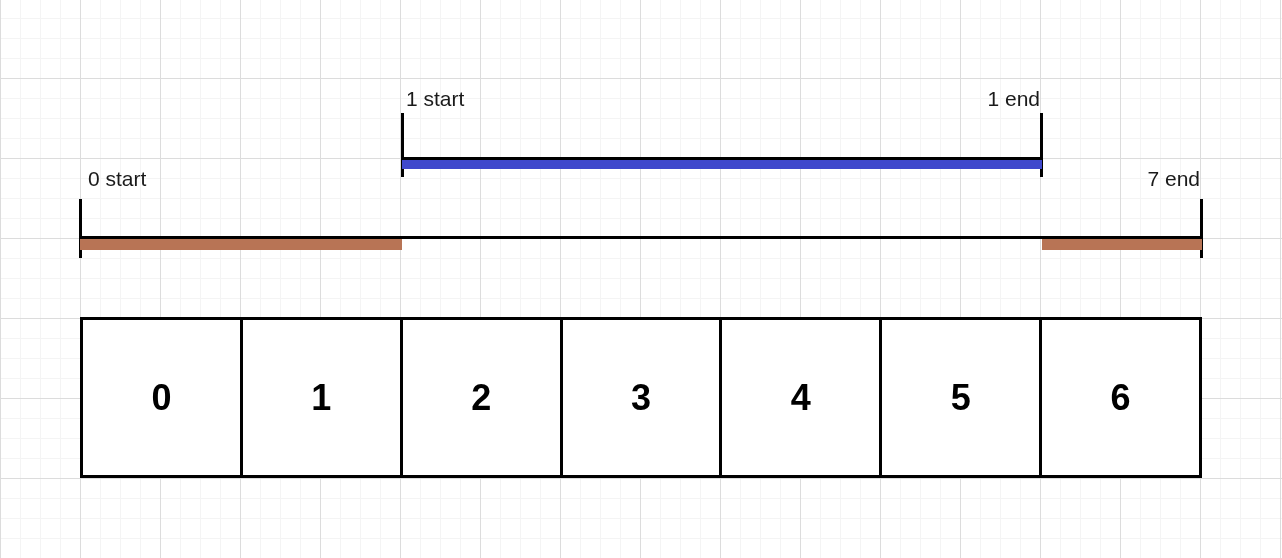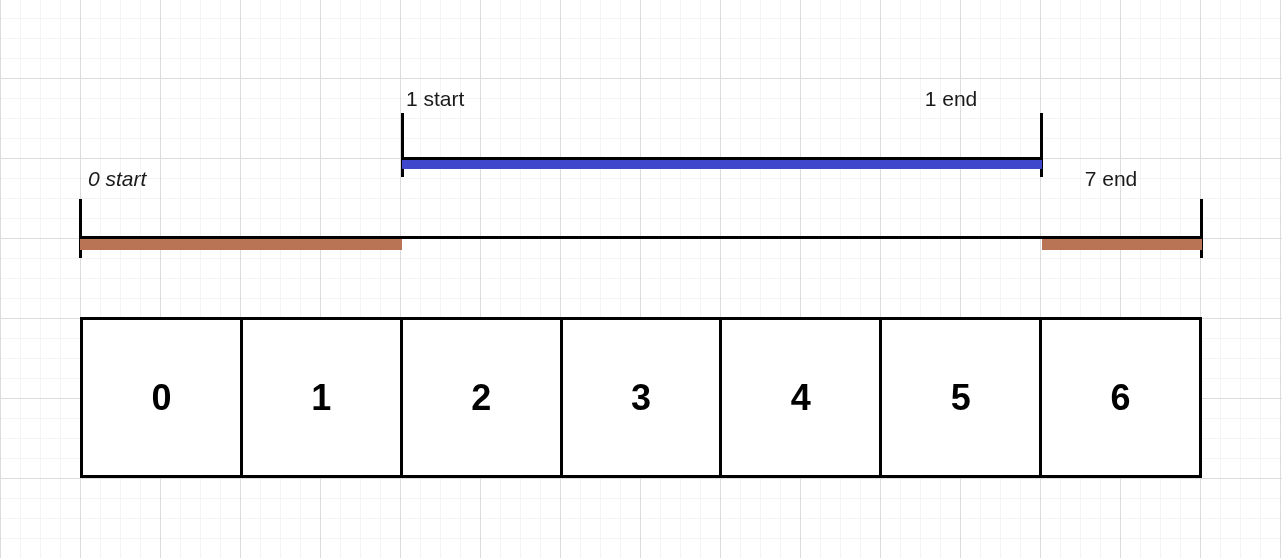--- a/index.html
+++ b/index.html
@@ -66,21 +66,21 @@
   }
 
   
   .tick-label {
     position: absolute;
     font-size: 21px;
     line-height: 26px;
     color: #1a1a1a;
     white-space: nowrap;
   }
-  .tick-label.right { text-align: center; }
+  .tick-label.right { text-align: right; }
 
   
   #array-table {
     position: absolute;
     left: 80px;
     top: 317px;
     width: 1122px;
     height: 161px;
     display: flex;
     border: 3px solid #000000;
@@ -111,21 +111,21 @@
 
   <div class="tick" style="left:401px; top:113px; height:64px;"></div>
 
   <div class="tick" style="left:1040px; top:113px; height:64px;"></div>
 
   <div class="seg blue" style="left:402px; top:157px; width:640px; height:12px;">
     <div class="rule"></div>
     <div class="fill"></div>
   </div>
 
-  <div class="tick-label" style="left:88px; top:166px;font-style:italic;">0 start</div>
+  <div class="tick-label" style="left:88px; top:166px;">0 start</div>
 
   <div class="tick-label right" style="left:1022px; top:166px; width:178px;">7 end</div>
 
   <div class="tick" style="left:79px; top:199px; height:59px;"></div>
 
   <div class="tick" style="left:1200px; top:199px; height:59px;"></div>
 
   <div class="seg brown" style="left:80px; top:236px; width:322px; height:14px;">
     <div class="rule"></div>
     <div class="fill"></div>

